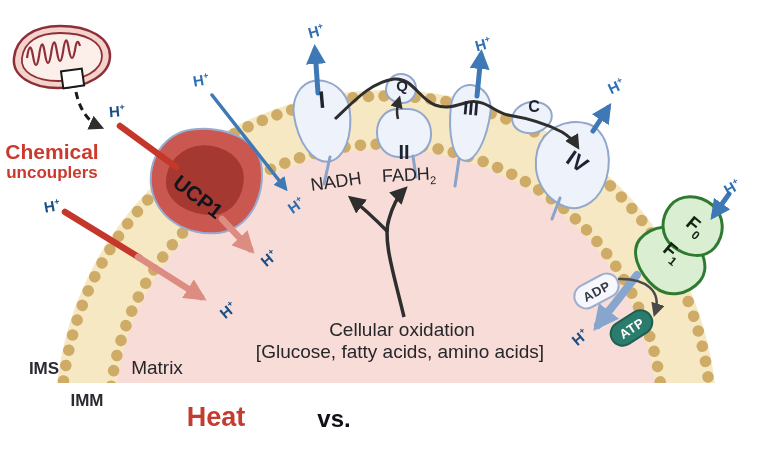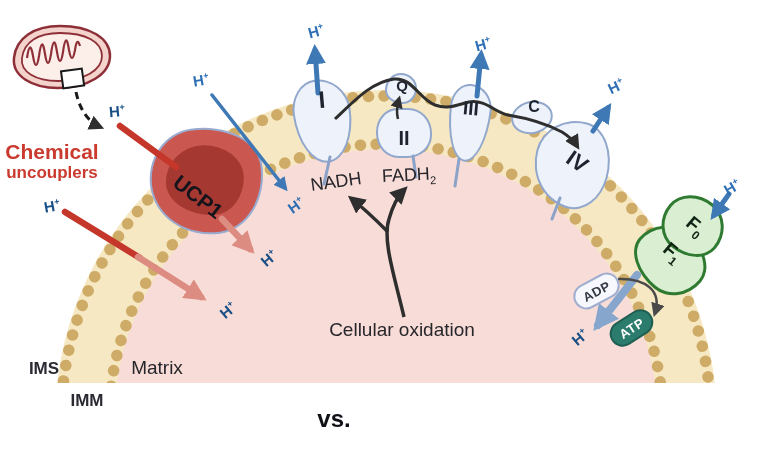--- a/index.html
+++ b/index.html
@@ -130,38 +130,40 @@
   </svg>
 
   <div class="pill adp">
       <span>ADP</span>
     </div>
   <div class="pill atp">
       <span>ATP</span>
     </div>
 
   <span class="lbl complex-lbl" style="left:322px;top:100px;font-size:24px;transform:translate(-50%,-50%) rotate(-5deg);">I</span>
-  <span class="lbl complex-lbl" style="left:404px;top:138px;font-size:20px;">II</span>
+  <span class="lbl complex-lbl" style="left:404px;top:152px;font-size:20px;">II</span>
   <span class="lbl complex-lbl" style="left:471px;top:109px;font-size:19px;transform:translate(-50%,-50%) rotate(5deg);">III</span>
   <span class="lbl complex-lbl" style="left:577px;top:162px;font-size:22px;transform:translate(-50%,-50%) rotate(35deg);">IV</span>
   <span class="lbl complex-lbl" style="left:402px;top:85px;font-size:15px;">Q</span>
   <span class="lbl complex-lbl" style="left:534px;top:107px;font-size:16px;">C</span>
   <span class="lbl" style="left:198px;top:197px;font-size:21px;font-weight:bold;color:#14141c;transform:translate(-50%,-50%) rotate(38deg);">UCP1</span>
   <span class="lbl" style="left:695px;top:227px;font-size:19px;font-weight:bold;color:#0f2413;transform:translate(-50%,-50%) rotate(40deg);"><span>F</span><sub>0</sub></span>
   <span class="lbl" style="left:672px;top:253px;font-size:19px;font-weight:bold;color:#0f2413;transform:translate(-50%,-50%) rotate(40deg);"><span>F</span><sub>1</sub></span>
 
   <span class="lbl" style="left:336px;top:182px;font-size:18px;color:#26262b;transform:translate(-50%,-50%) rotate(-8deg);">NADH</span>
   <span class="lbl" style="left:409px;top:176px;font-size:18px;color:#26262b;transform:translate(-50%,-50%) rotate(-3deg);"><span>FADH</span><sub>2</sub></span>
   <span class="lbl" style="left:402px;top:330px;font-size:19px;color:#26262b;">Cellular oxidation</span>
+  <span class="lbl" style="left:400px;top:352px;font-size:19px;color:#26262b;">[Glucose, fatty acids, amino acids]</span>
   <span class="lbl" style="left:157px;top:368px;font-size:19px;color:#26262b;">Matrix</span>
   <span class="lbl" style="left:44px;top:369px;font-size:17px;font-weight:bold;color:#2a2a33;text-align:center;">IMS</span>
   <span class="lbl" style="left:87px;top:401px;font-size:17px;font-weight:bold;color:#2a2a33;">IMM</span>
   <span class="lbl" style="left:52px;top:152px;font-size:21px;font-weight:bold;color:#cb3a2e;">Chemical</span>
   <span class="lbl" style="left:52px;top:173px;font-size:17px;font-weight:bold;color:#cb3a2e;text-align:right;">uncouplers</span>
 
+  <span class="lbl title" style="left:216px;top:417px;color:#c43b2f;">Heat</span>
   <span class="lbl title" style="left:334px;top:419px;font-size:24px;color:#101017;">vs.</span>
 
 <span class="hplus ion-dark" style="left: 117px; top: 111px; transform: translate(-50%, -50%) rotate(-5deg);">H<sup>+</sup></span>
     <span class="hplus ion-light" style="left: 201px; top: 80px; transform: translate(-50%, -50%) rotate(-10deg);">H<sup>+</sup></span>
     <span class="hplus ion-dark" style="left: 52px; top: 206px; transform: translate(-50%, -50%) rotate(-10deg);">H<sup>+</sup></span>
     <span class="hplus ion-light" style="left: 296px; top: 205px; transform: translate(-50%, -50%) rotate(-35deg);">H<sup>+</sup></span>
     <span class="hplus ion-dark" style="left: 269px; top: 258px; transform: translate(-50%, -50%) rotate(-40deg);">H<sup>+</sup></span>
     <span class="hplus ion-dark" style="left: 228px; top: 310px; transform: translate(-50%, -50%) rotate(-40deg);">H<sup>+</sup></span>
     <span class="hplus ion-light" style="left: 316px; top: 31px; transform: translate(-50%, -50%) rotate(-15deg);">H<sup>+</sup></span>
     <span class="hplus ion-light" style="left: 483px; top: 44px; transform: translate(-50%, -50%) rotate(-15deg);">H<sup>+</sup></span>

